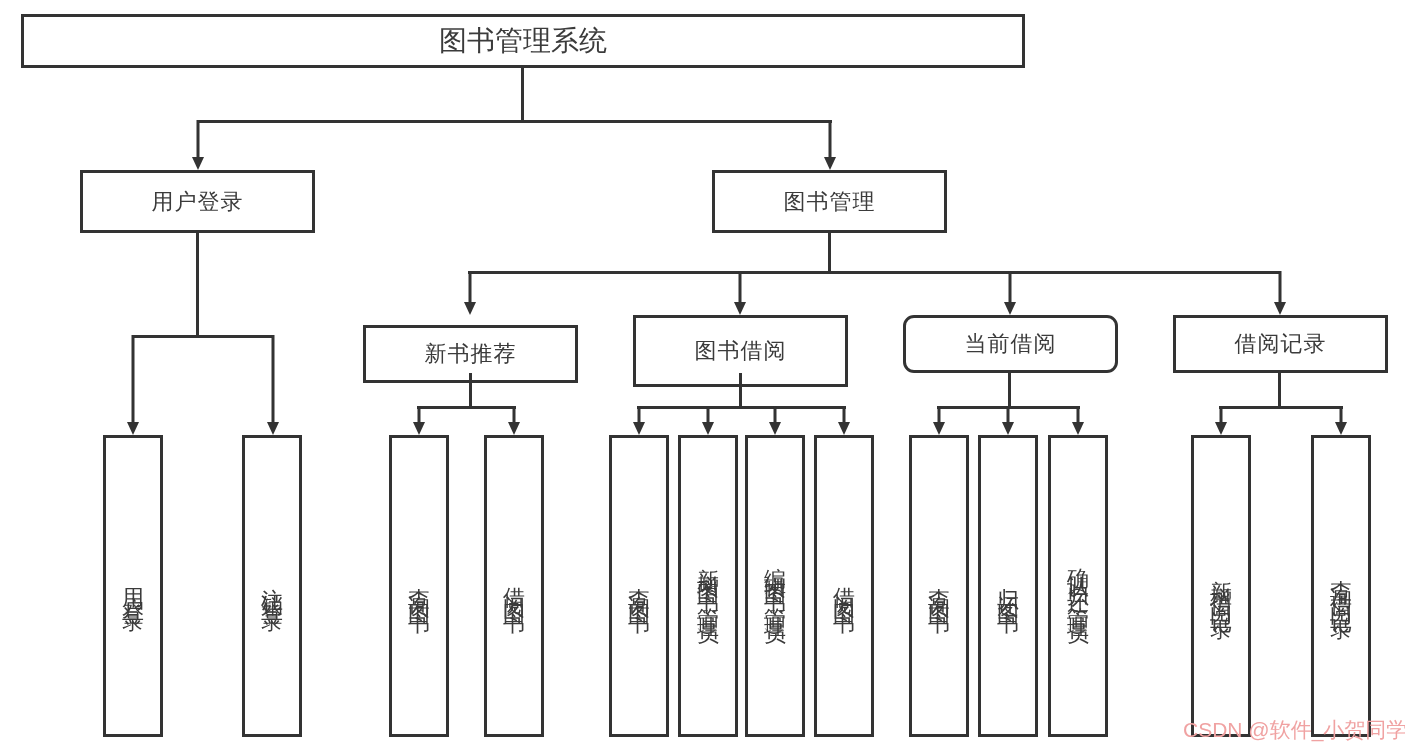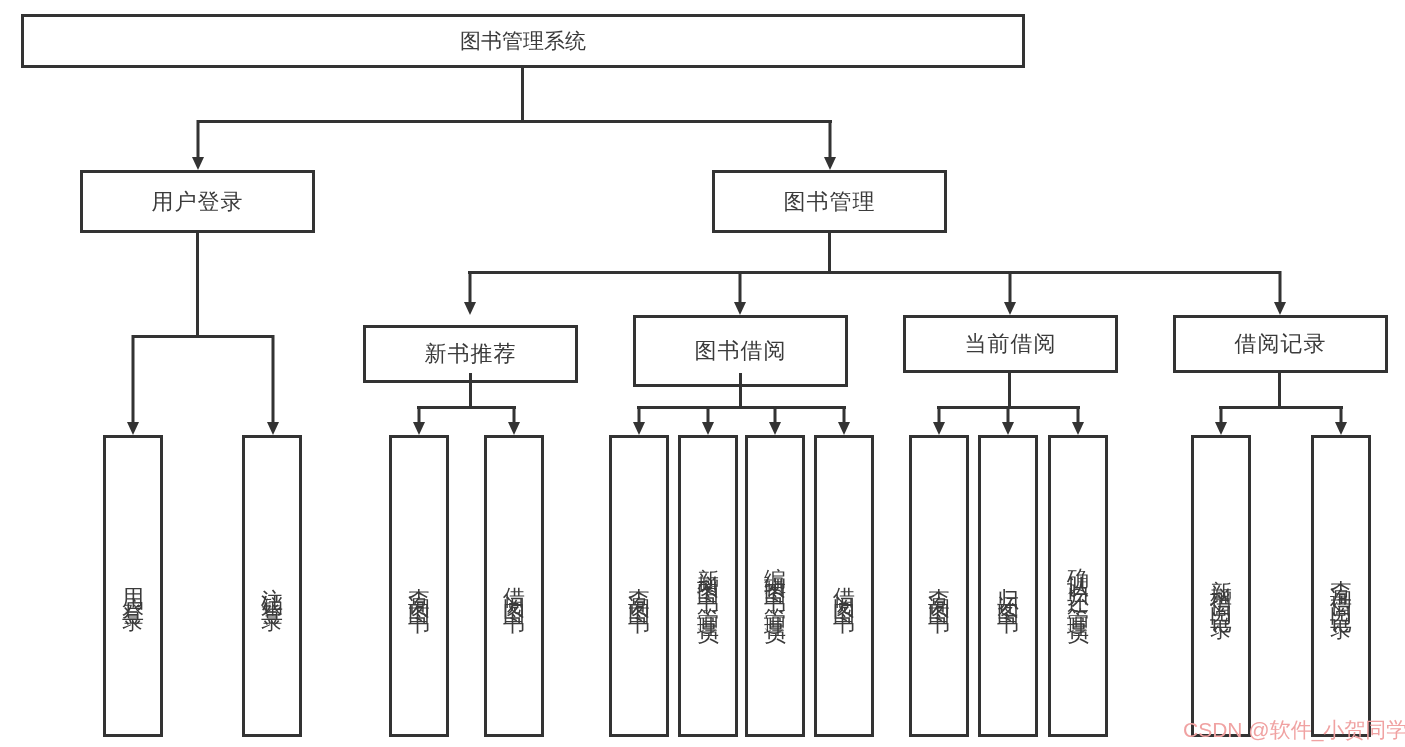--- a/index.html
+++ b/index.html
@@ -12,21 +12,21 @@
   }
   .node{
     position:absolute;
     box-sizing:border-box;
     border:3px solid #333333;
     background:#ffffff;
     display:flex;align-items:center;justify-content:center;
     color:#3b3b3b;
   }
   .node.h-node{font-size:22px;letter-spacing:1px;}
-  .node.top-node{font-size:21px;align-items:center;}
+  .node.top-node{font-size:28px;align-items:center;}
   .node.leaf{
     width:60px;height:302px;top:435px;
   }
   .leaf .vtext{
     writing-mode:vertical-rl;
     text-orientation:mixed;
     font-size:22px;
     letter-spacing:8px;
     line-height:1;
     color:#3b3b3b;
@@ -82,21 +82,21 @@
   <div class="v-arrow" style="left:733px;top:271px;height:44px;"></div>
   <div class="v-arrow" style="left:1003px;top:271px;height:44px;"></div>
   <div class="v-arrow" style="left:1273px;top:271px;height:44px;"></div>
 
   <div class="node h-node" style="left:363px;top:325px;width:215px;height:58px;">
     <span>新书推荐</span>
   </div>
   <div class="node h-node" style="left:633px;top:315px;width:215px;height:72px;">
     <span>图书借阅</span>
   </div>
-  <div class="node h-node" style="left:903px;top:315px;width:215px;height:58px;">
+  <div class="node h-node" style="left:903px;top:315px;width:215px;height:58px;border-radius:11px;">
     <span>当前借阅</span>
   </div>
   <div class="node h-node" style="left:1173px;top:315px;width:215px;height:58px;">
     <span>借阅记录</span>
   </div>
 
   <div class="v-line" style="left:469px;top:373px;height:35px;"></div>
   <div class="h-line" style="left:417px;top:406px;width:99px;"></div>
   <div class="v-arrow" style="left:412px;top:406px;height:29px;"></div>
   <div class="v-arrow" style="left:507px;top:406px;height:29px;"></div>

